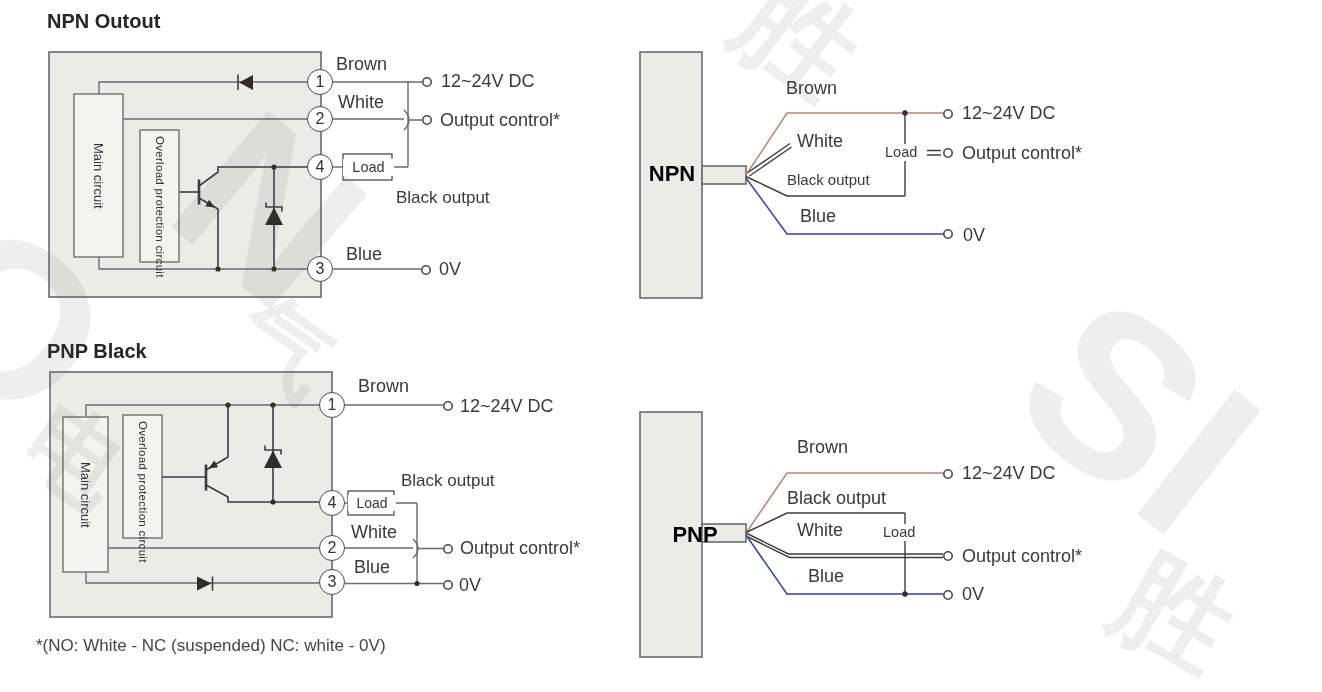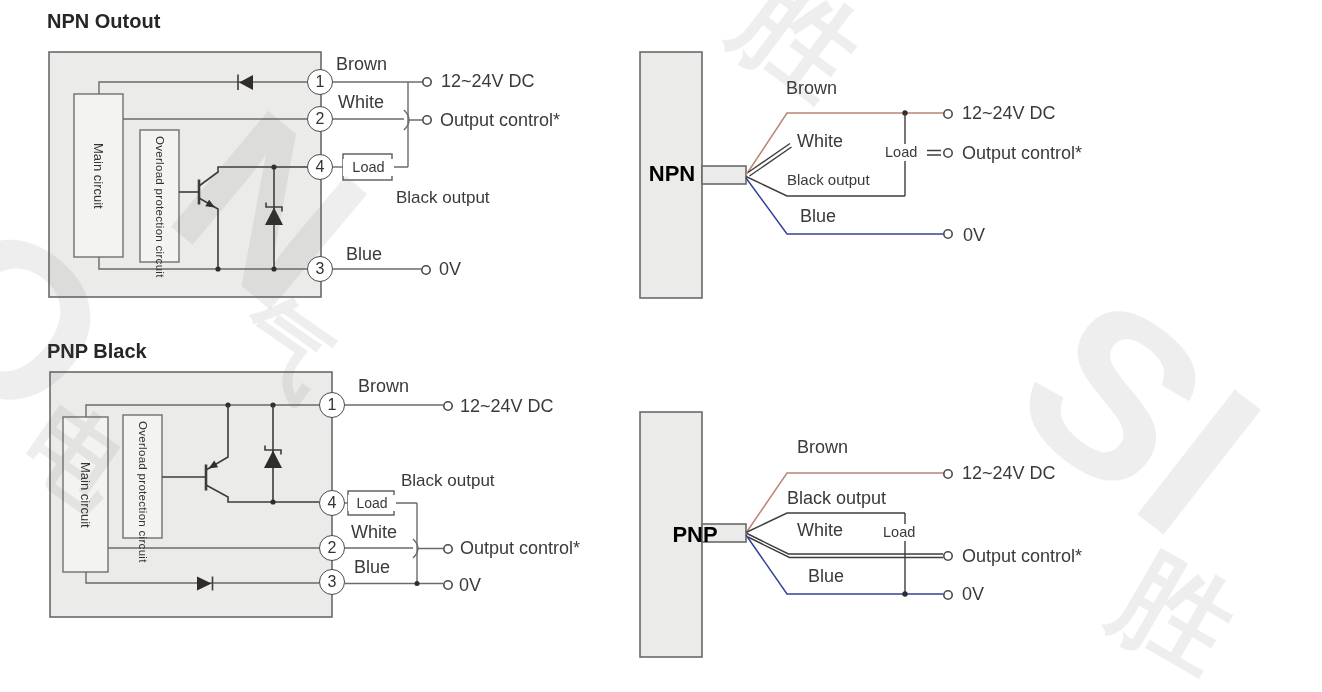--- a/index.html
+++ b/index.html
@@ -213,20 +213,21 @@
   <div class="blocklbl" style="left:644px; top:522px; width:56px;margin-left:23px;">PNP</div>
   <div class="lbl" style="left:797px; top:437px;">Brown</div>
   <div class="lbl" style="left:787px; top:488px;">Black output</div>
   <div class="lbl" style="left:797px; top:520px;">White</div>
   <div class="lbl loadtxt" style="left:882px; top:524px;">Load</div>
   <div class="lbl" style="left:808px; top:566px;">Blue</div>
   <div class="lbl" style="left:962px; top:463px;">12~24V DC</div>
   <div class="lbl" style="left:962px; top:546px;">Output control*</div>
   <div class="lbl" style="left:962px; top:584px;">0V</div>
 
+  <div class="note" style="left:36px; top:636px;">*(NO: White - NC (suspended) NC: white - 0V)</div>
 
   <div class="wm" style="left:740px; top:-20px; font-size:115px; transform:rotate(37deg);">胜</div>
   <div class="wm" style="left:190px; top:100px; font-size:220px; transform:rotate(40deg);">N</div>
   <div class="wm" style="left:-75px; top:210px; font-size:220px; transform:rotate(40deg);">O</div>
   <div class="wm" style="left:238px; top:300px; font-size:95px; transform:rotate(35deg);">气</div>
   <div class="wm" style="left:28px; top:408px; font-size:95px; transform:rotate(35deg);">电</div>
   <div class="wm" style="left:1030px; top:300px; font-size:230px; transform:rotate(38deg);">SI</div>
   <div class="wm" style="left:1118px; top:558px; font-size:112px; transform:rotate(30deg);">胜</div>
 
 </div>

